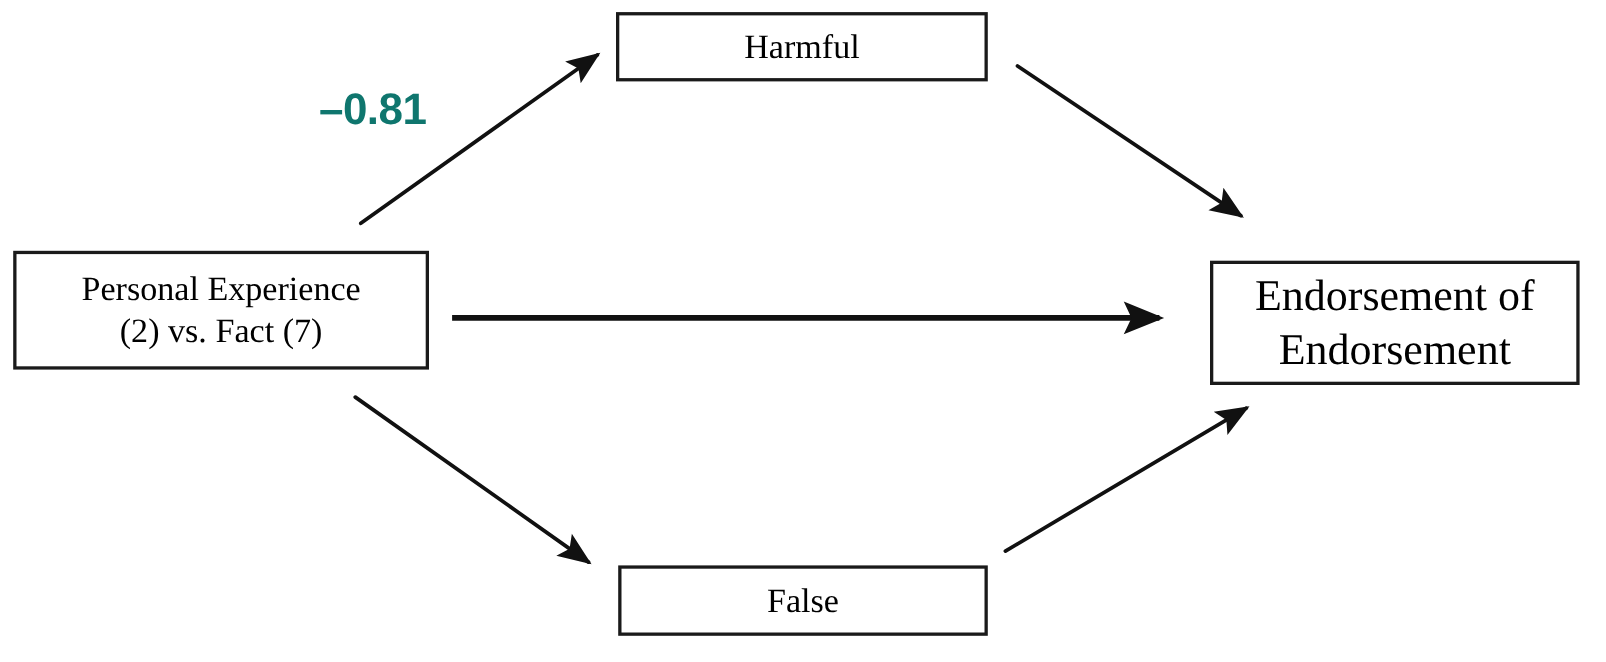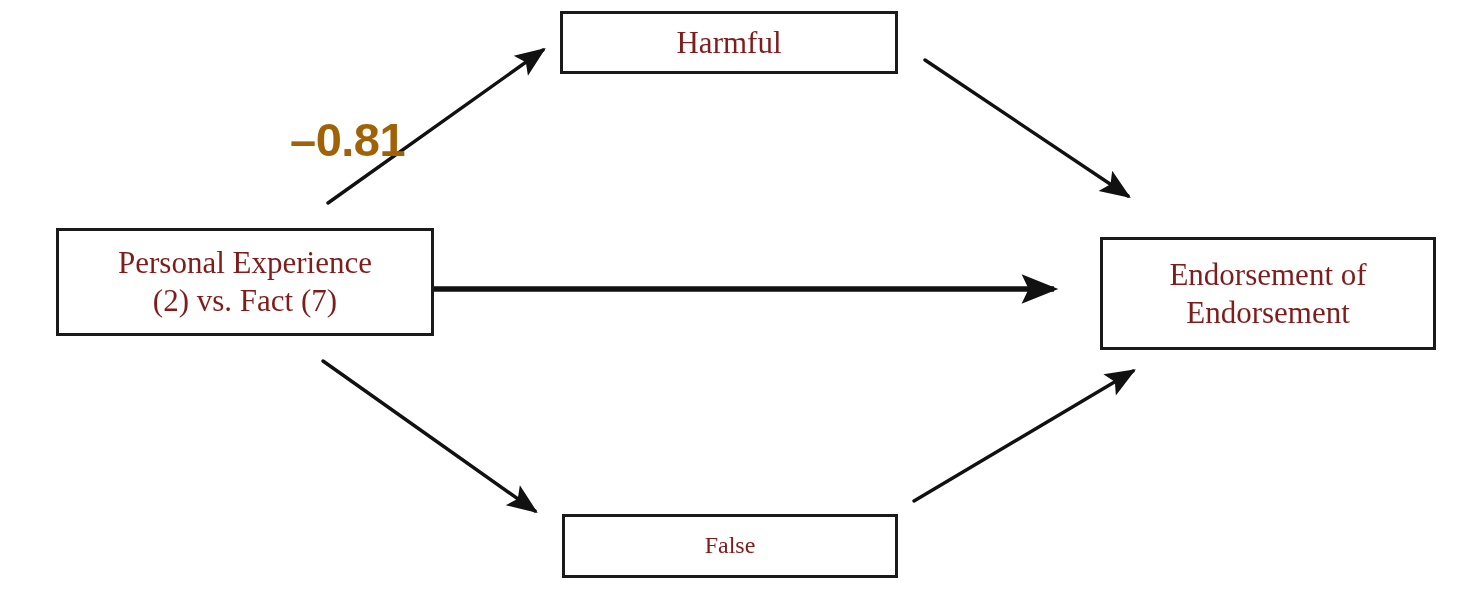--- a/index.html
+++ b/index.html
@@ -18,67 +18,65 @@
   .node-box {
     position: absolute;
     box-sizing: border-box;
     border: 3px solid #1a1a1a;
     background: #ffffff;
     display: flex;
     flex-direction: column;
     align-items: center;
     justify-content: center;
     text-align: center;
-    color: #7f1d1d;
+    color: #000000;
     line-height: 1.22;
   }
   .node-line {
     display: block;
     white-space: nowrap;
   }
   
   #node-predictor {
     left: 12px;  top: 228px;  width: 378px; height: 108px;
     font-size: 31px;
-    margin-left: 44px;
   }
   #node-harmful {
     left: 560px; top: 11px;   width: 338px; height: 63px;
     font-size: 31px;
   }
   #node-false {
     left: 562px; top: 514px;  width: 336px; height: 64px;
-    font-size: 24px;
+    font-size: 31px;
   }
   #node-outcome {
     left: 1100px; top: 237px; width: 336px; height: 113px;
-    font-size: 31px;
+    font-size: 40px;
   }
   .bold-inline { font-weight: normal; }
 
   
   #arrow-layer {
     position: absolute;
     left: 0; top: 0;
     width: 1460px; height: 602px;
     pointer-events: none;
   }
 
   
   #coef-a {
     position: absolute;
     left: 290px;
     top: 78px;
     font-family: "Liberation Sans", "DejaVu Sans", sans-serif;
     font-weight: bold;
-    font-size: 47px;
+    font-size: 40px;
     letter-spacing: -0.5px;
-    color: #a16207;
+    color: #0f766e;
     white-space: nowrap;
-    margin-top: 34px;
   }
 </style>
 </head>
 <body>
 
 <div id="canvas">
 
   <svg id="arrow-layer" viewBox="0 0 1460 602" width="1460" height="602" xmlns="http://www.w3.org/2000/svg">
     <defs>
       <marker id="ah-thin" markerWidth="11" markerHeight="11" refX="8.4" refY="4.1" orient="auto" markerUnits="strokeWidth">

